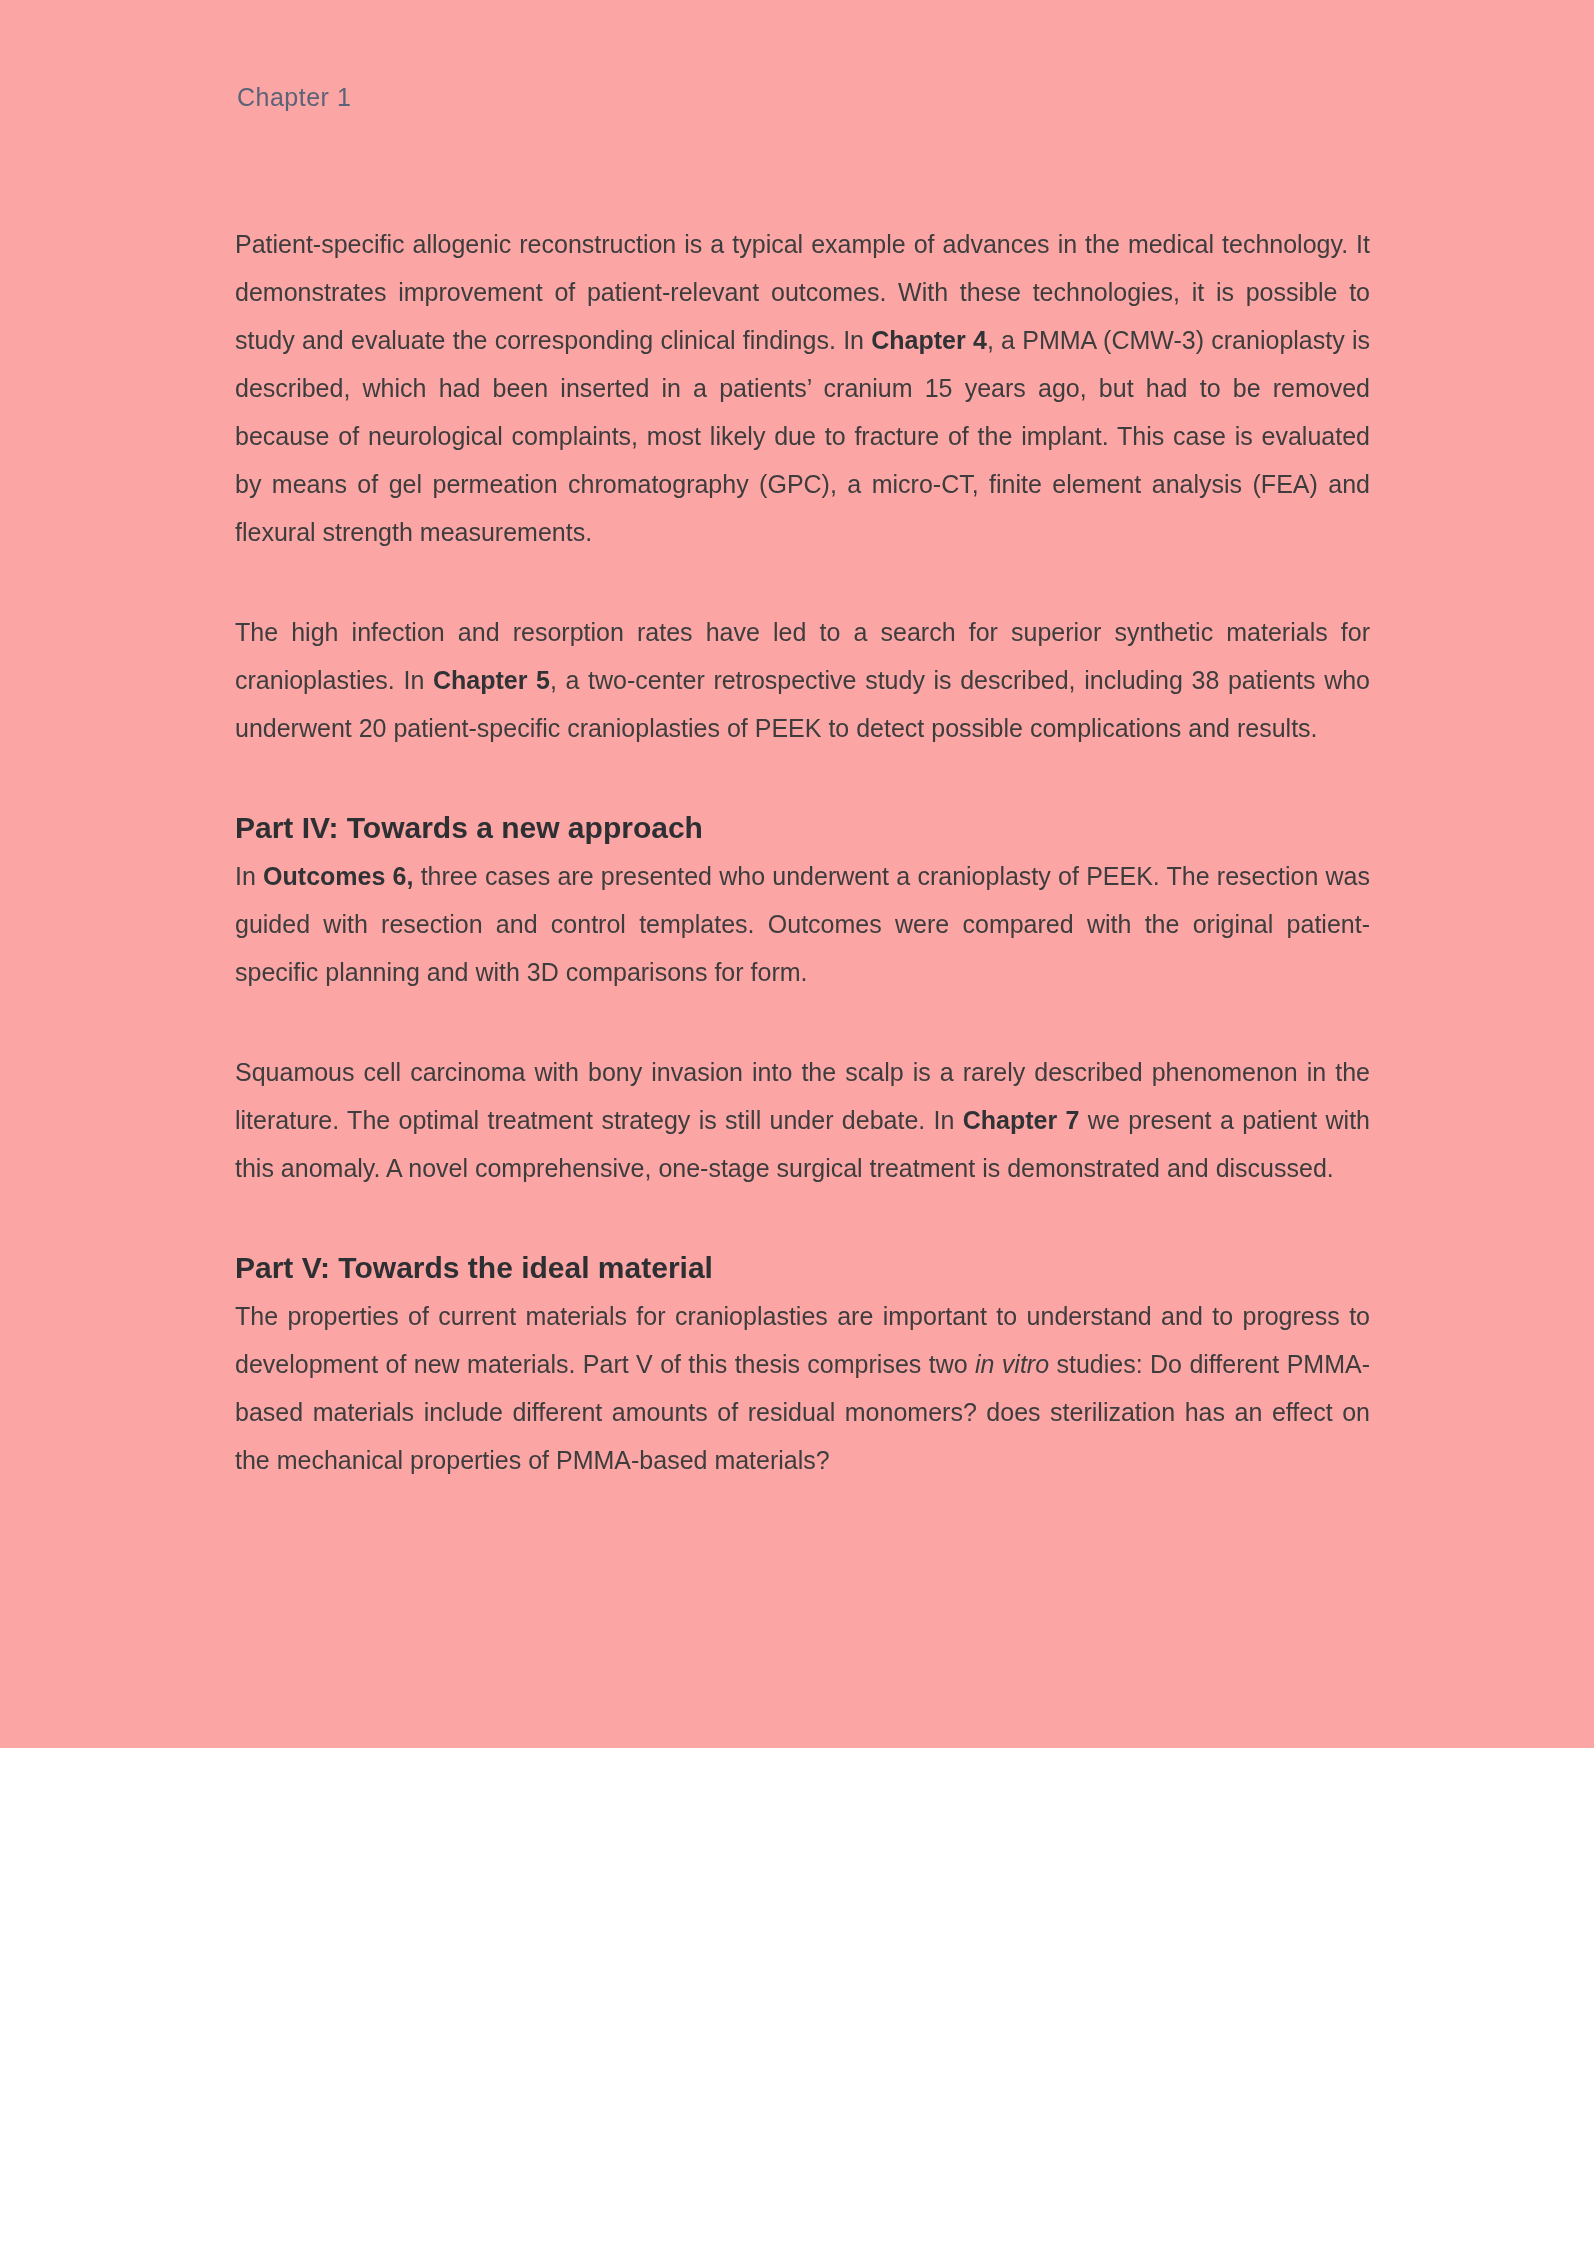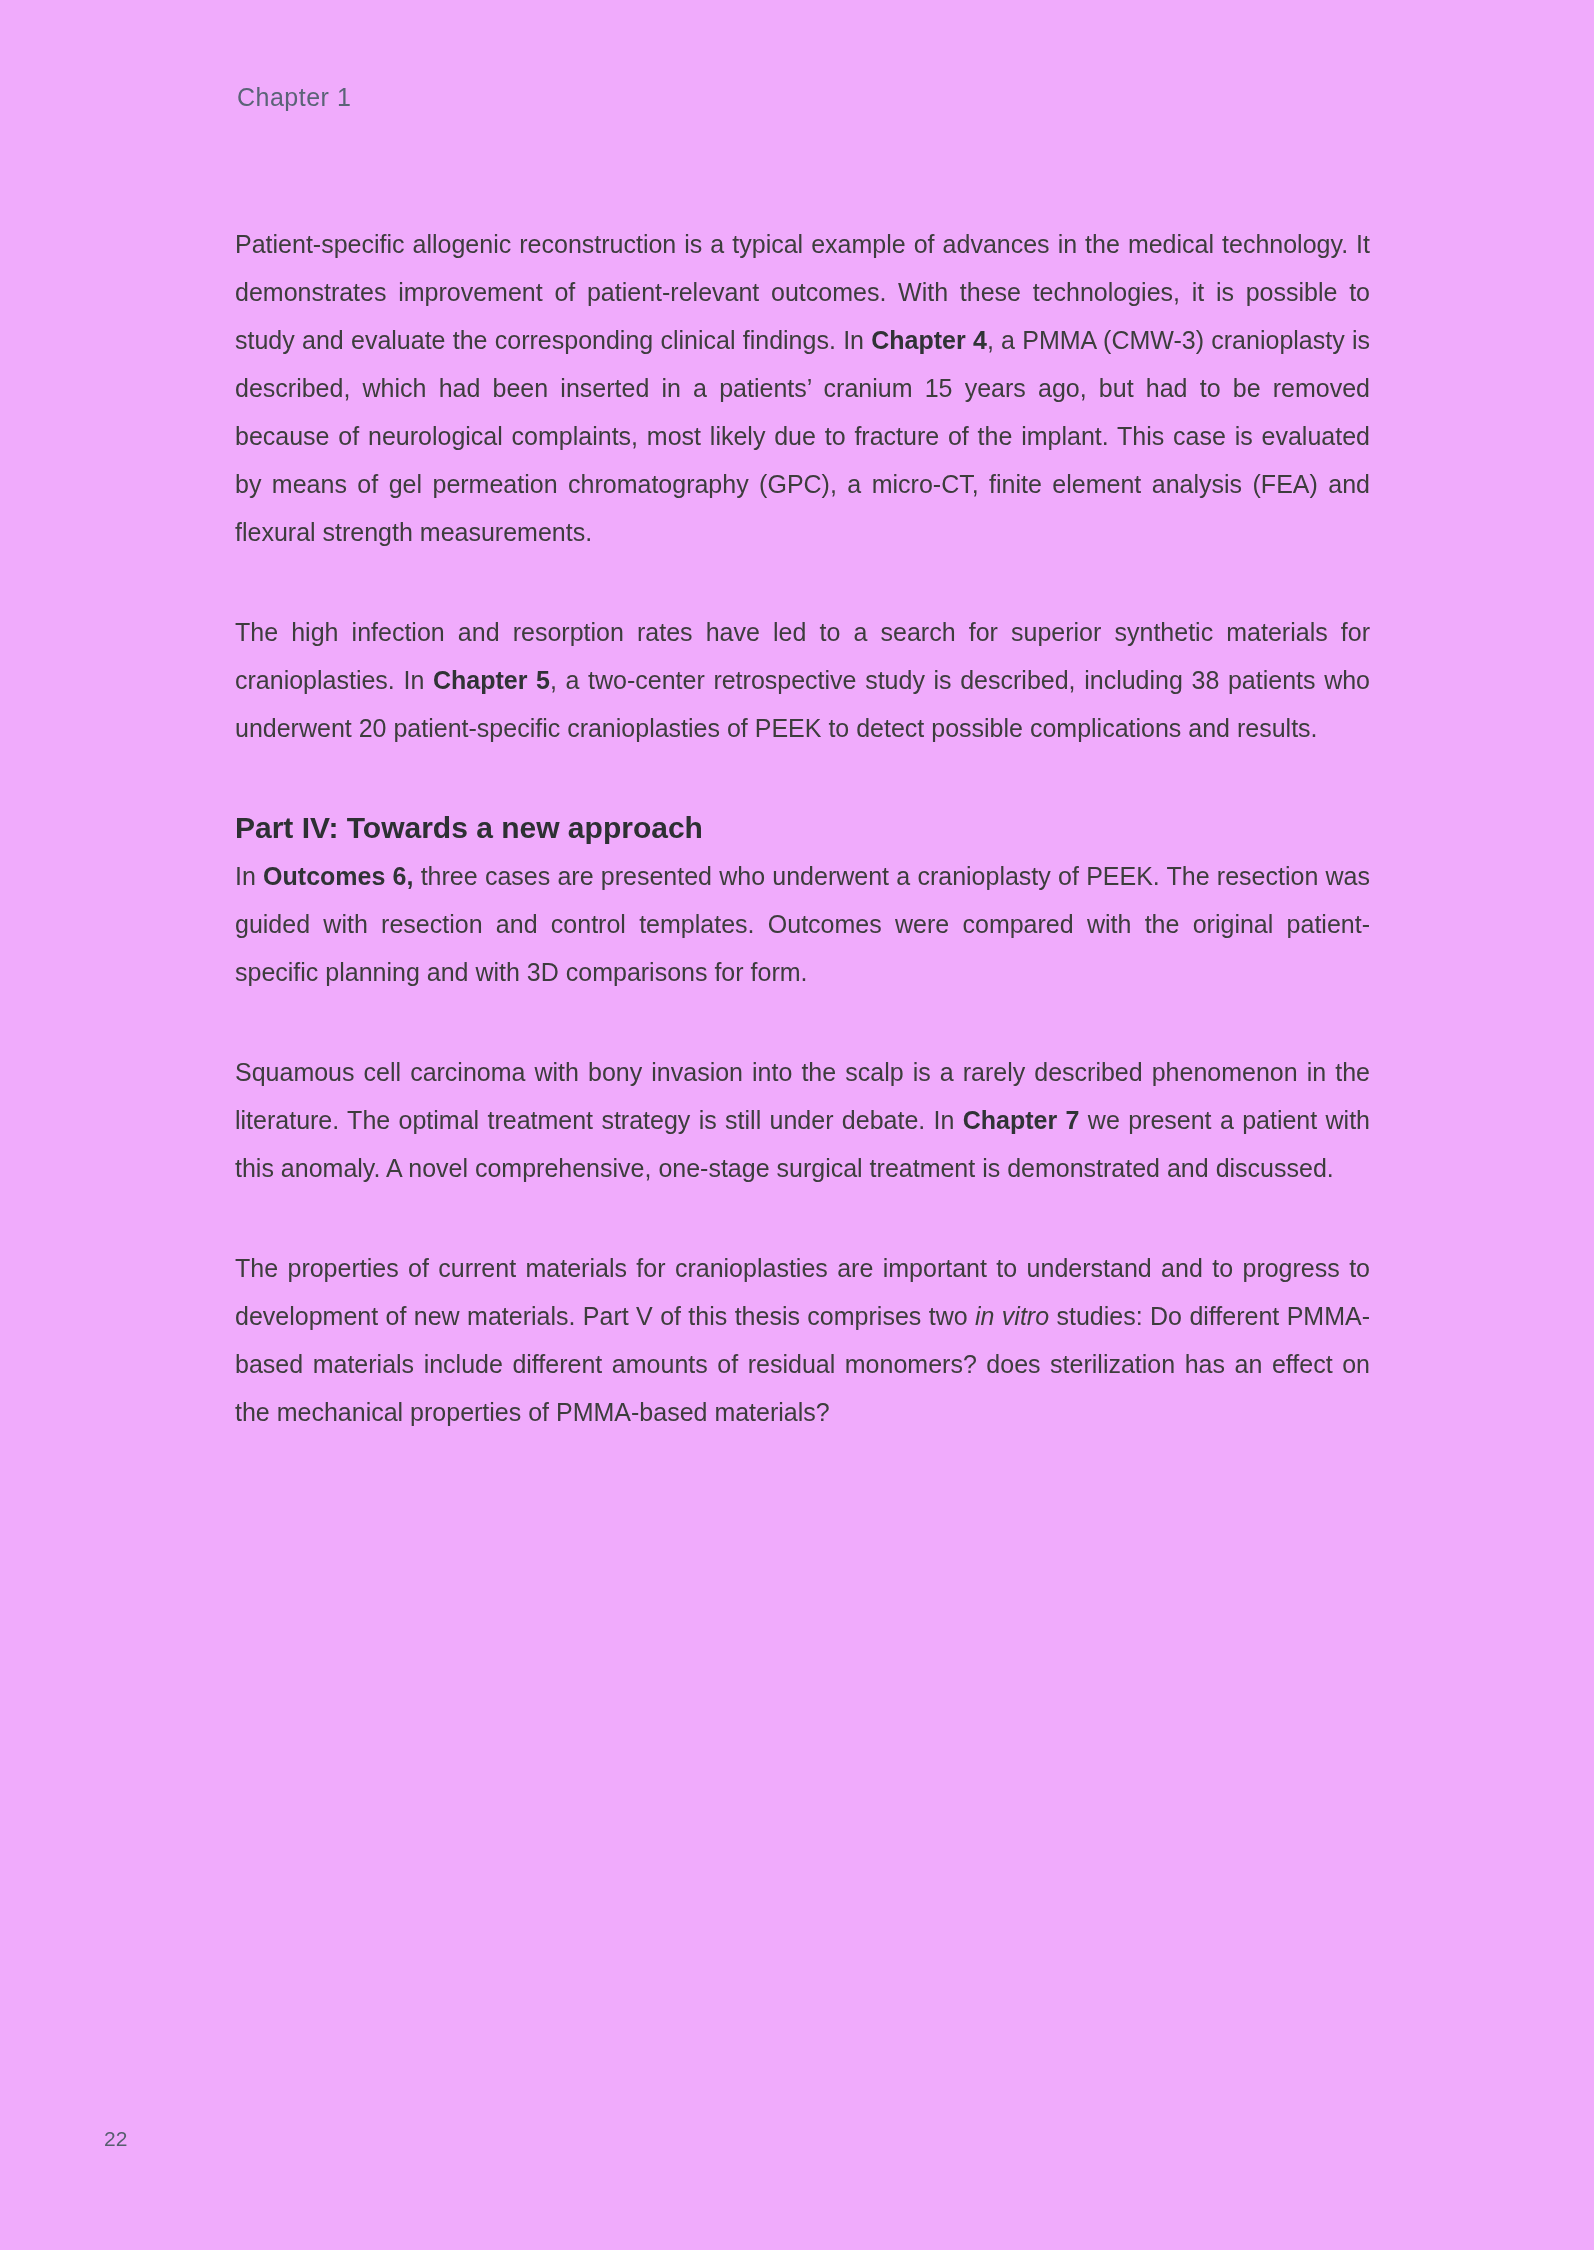--- a/index.html
+++ b/index.html
@@ -3,22 +3,22 @@
 <meta charset="utf-8">
 <style>
   html, body {
     margin: 0;
     padding: 0;
     background: #ffffff;
   }
   .page {
     position: relative;
     width: 1594px;
-    height: 2250px;
-    background: #f0abfc;
+    height: 1748px;
+    background: #fca5a5;
     font-family: "Liberation Sans", "DejaVu Sans", sans-serif;
     overflow: hidden;
     text-decoration: underline;
   }
   .chapter-label {
     position: absolute;
     left: 237px;
     top: 82px;
     font-size: 25px;
     line-height: 30px;
@@ -73,17 +73,18 @@
 
 <div class="page">
   <div class="chapter-label">Chapter 1</div>
 
   <div class="content">
       <p><span>Patient-specific allogenic reconstruction is a typical example of advances in the medical technology. It demonstrates improvement of patient-relevant outcomes. With these technologies, it is possible to study and evaluate the corresponding clinical findings. In </span><span class="b">Chapter 4</span><span>, a PMMA (CMW-3) cranioplasty is described, which had been inserted in a patients’ cranium 15 years ago, but had to be removed because of neurological complaints, most likely due to fracture of the implant. This case is evaluated by means of gel permeation chromatography (GPC), a micro-CT, finite element analysis (FEA) and flexural strength measurements.</span></p>
       <p><span>The high infection and resorption rates have led to a search for superior synthetic materials for cranioplasties. In </span><span class="b">Chapter 5</span><span>, a two-center retrospective study is described, including 38 patients who underwent 20 patient-specific cranioplasties of PEEK to detect possible complications and results.</span></p>
       <h2>Part IV: Towards a new approach</h2>
       <p><span>In </span><span class="b">Outcomes 6,</span><span> three cases are presented who underwent a cranioplasty of PEEK. The resection was guided with resection and control templates. Outcomes were compared with the original patient-specific planning and with 3D comparisons for form.</span></p>
       <p><span>Squamous cell carcinoma with bony invasion into the scalp is a rarely described phenomenon in the literature. The optimal treatment strategy is still under debate. In </span><span class="b">Chapter 7</span><span> we present a patient with this anomaly. A novel comprehensive, one-stage surgical treatment is demonstrated and discussed.</span></p>
+      <h2>Part V: Towards the ideal material</h2>
       <p><span>The properties of current materials for cranioplasties are important to understand and to progress to development of new materials. Part V of this thesis comprises two </span><span class="i">in vitro</span><span> studies: Do different PMMA-based materials include different amounts of residual monomers? does sterilization has an effect on the mechanical properties of PMMA-based materials?</span></p>
     </div>
 
   <div class="page-number">22</div>
 </div>
 
 </body></html>

